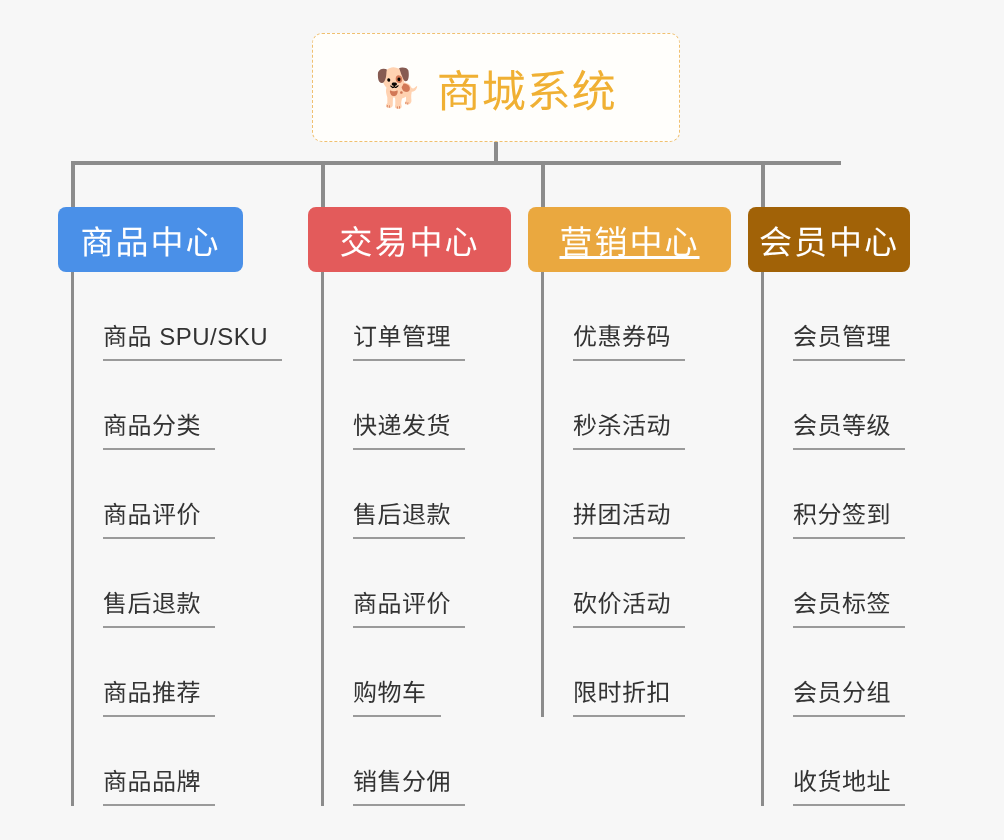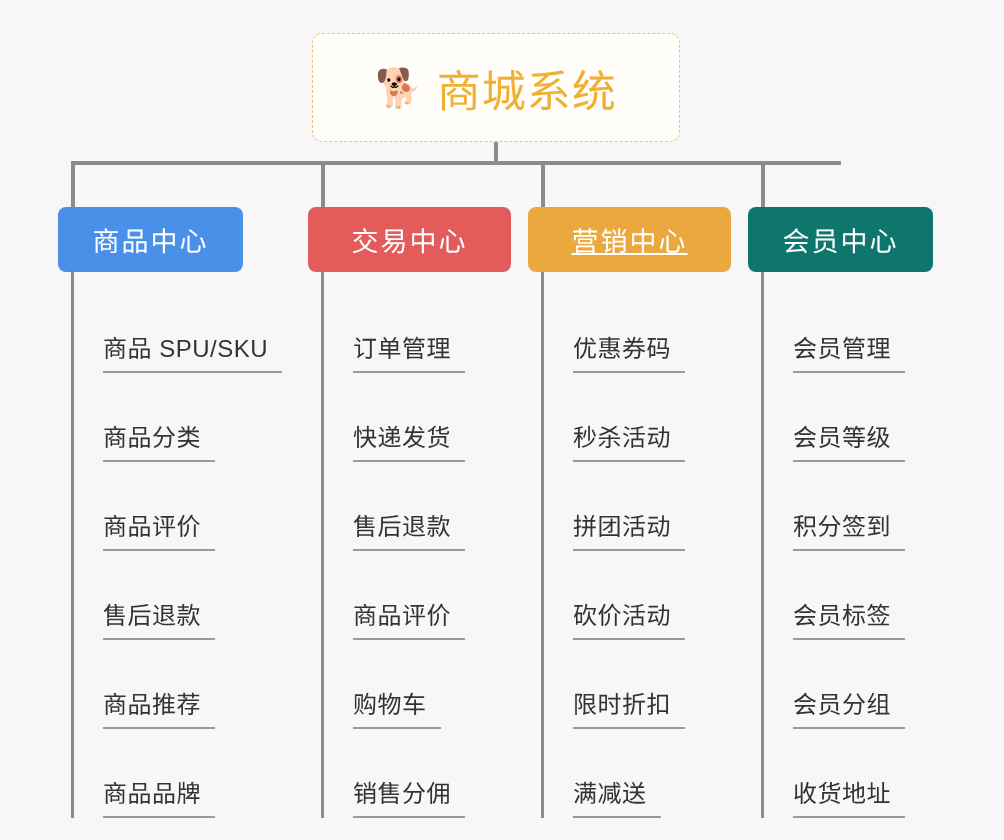--- a/index.html
+++ b/index.html
@@ -77,29 +77,28 @@
     position: absolute;
     top: 207px;
   }
   .branch-header {
     height: 65px;
     border-radius: 8px;
     display: flex;
     align-items: center;
     justify-content: center;
     color: #ffffff;
-    font-size: 27px;
+    font-size: 33px;
     letter-spacing: 2px;
     box-sizing: border-box;
   }
   .branch-body {
     position: relative;
     margin-left: 13px;
     border-left: 3px solid #8c8c8c;
-    padding-top: 12px;
   }
   .leaf-item {
     height: 89px;
     display: flex;
     align-items: flex-end;
     padding-left: 29px;
     box-sizing: border-box;
   }
   .leaf-label {
     display: inline-block;
@@ -195,27 +194,24 @@
           </div>
           <div class="leaf-item">
             <span class="leaf-label">拼团活动</span>
           </div>
           <div class="leaf-item">
             <span class="leaf-label">砍价活动</span>
           </div>
           <div class="leaf-item">
             <span class="leaf-label">限时折扣</span>
           </div>
-          <div class="leaf-item">
-            <span class="leaf-label">满减送</span>
-          </div>
         </div>
       </div>
       <div class="branch" style="left: 748px;">
-        <div class="branch-header" style="background: #0f766e; width: 185px;">
+        <div class="branch-header" style="background: #a16207; width: 162px;">
           <span>会员中心</span>
         </div>
         <div class="branch-body">
           <div class="leaf-item">
             <span class="leaf-label">会员管理</span>
           </div>
           <div class="leaf-item">
             <span class="leaf-label">会员等级</span>
           </div>
           <div class="leaf-item">

